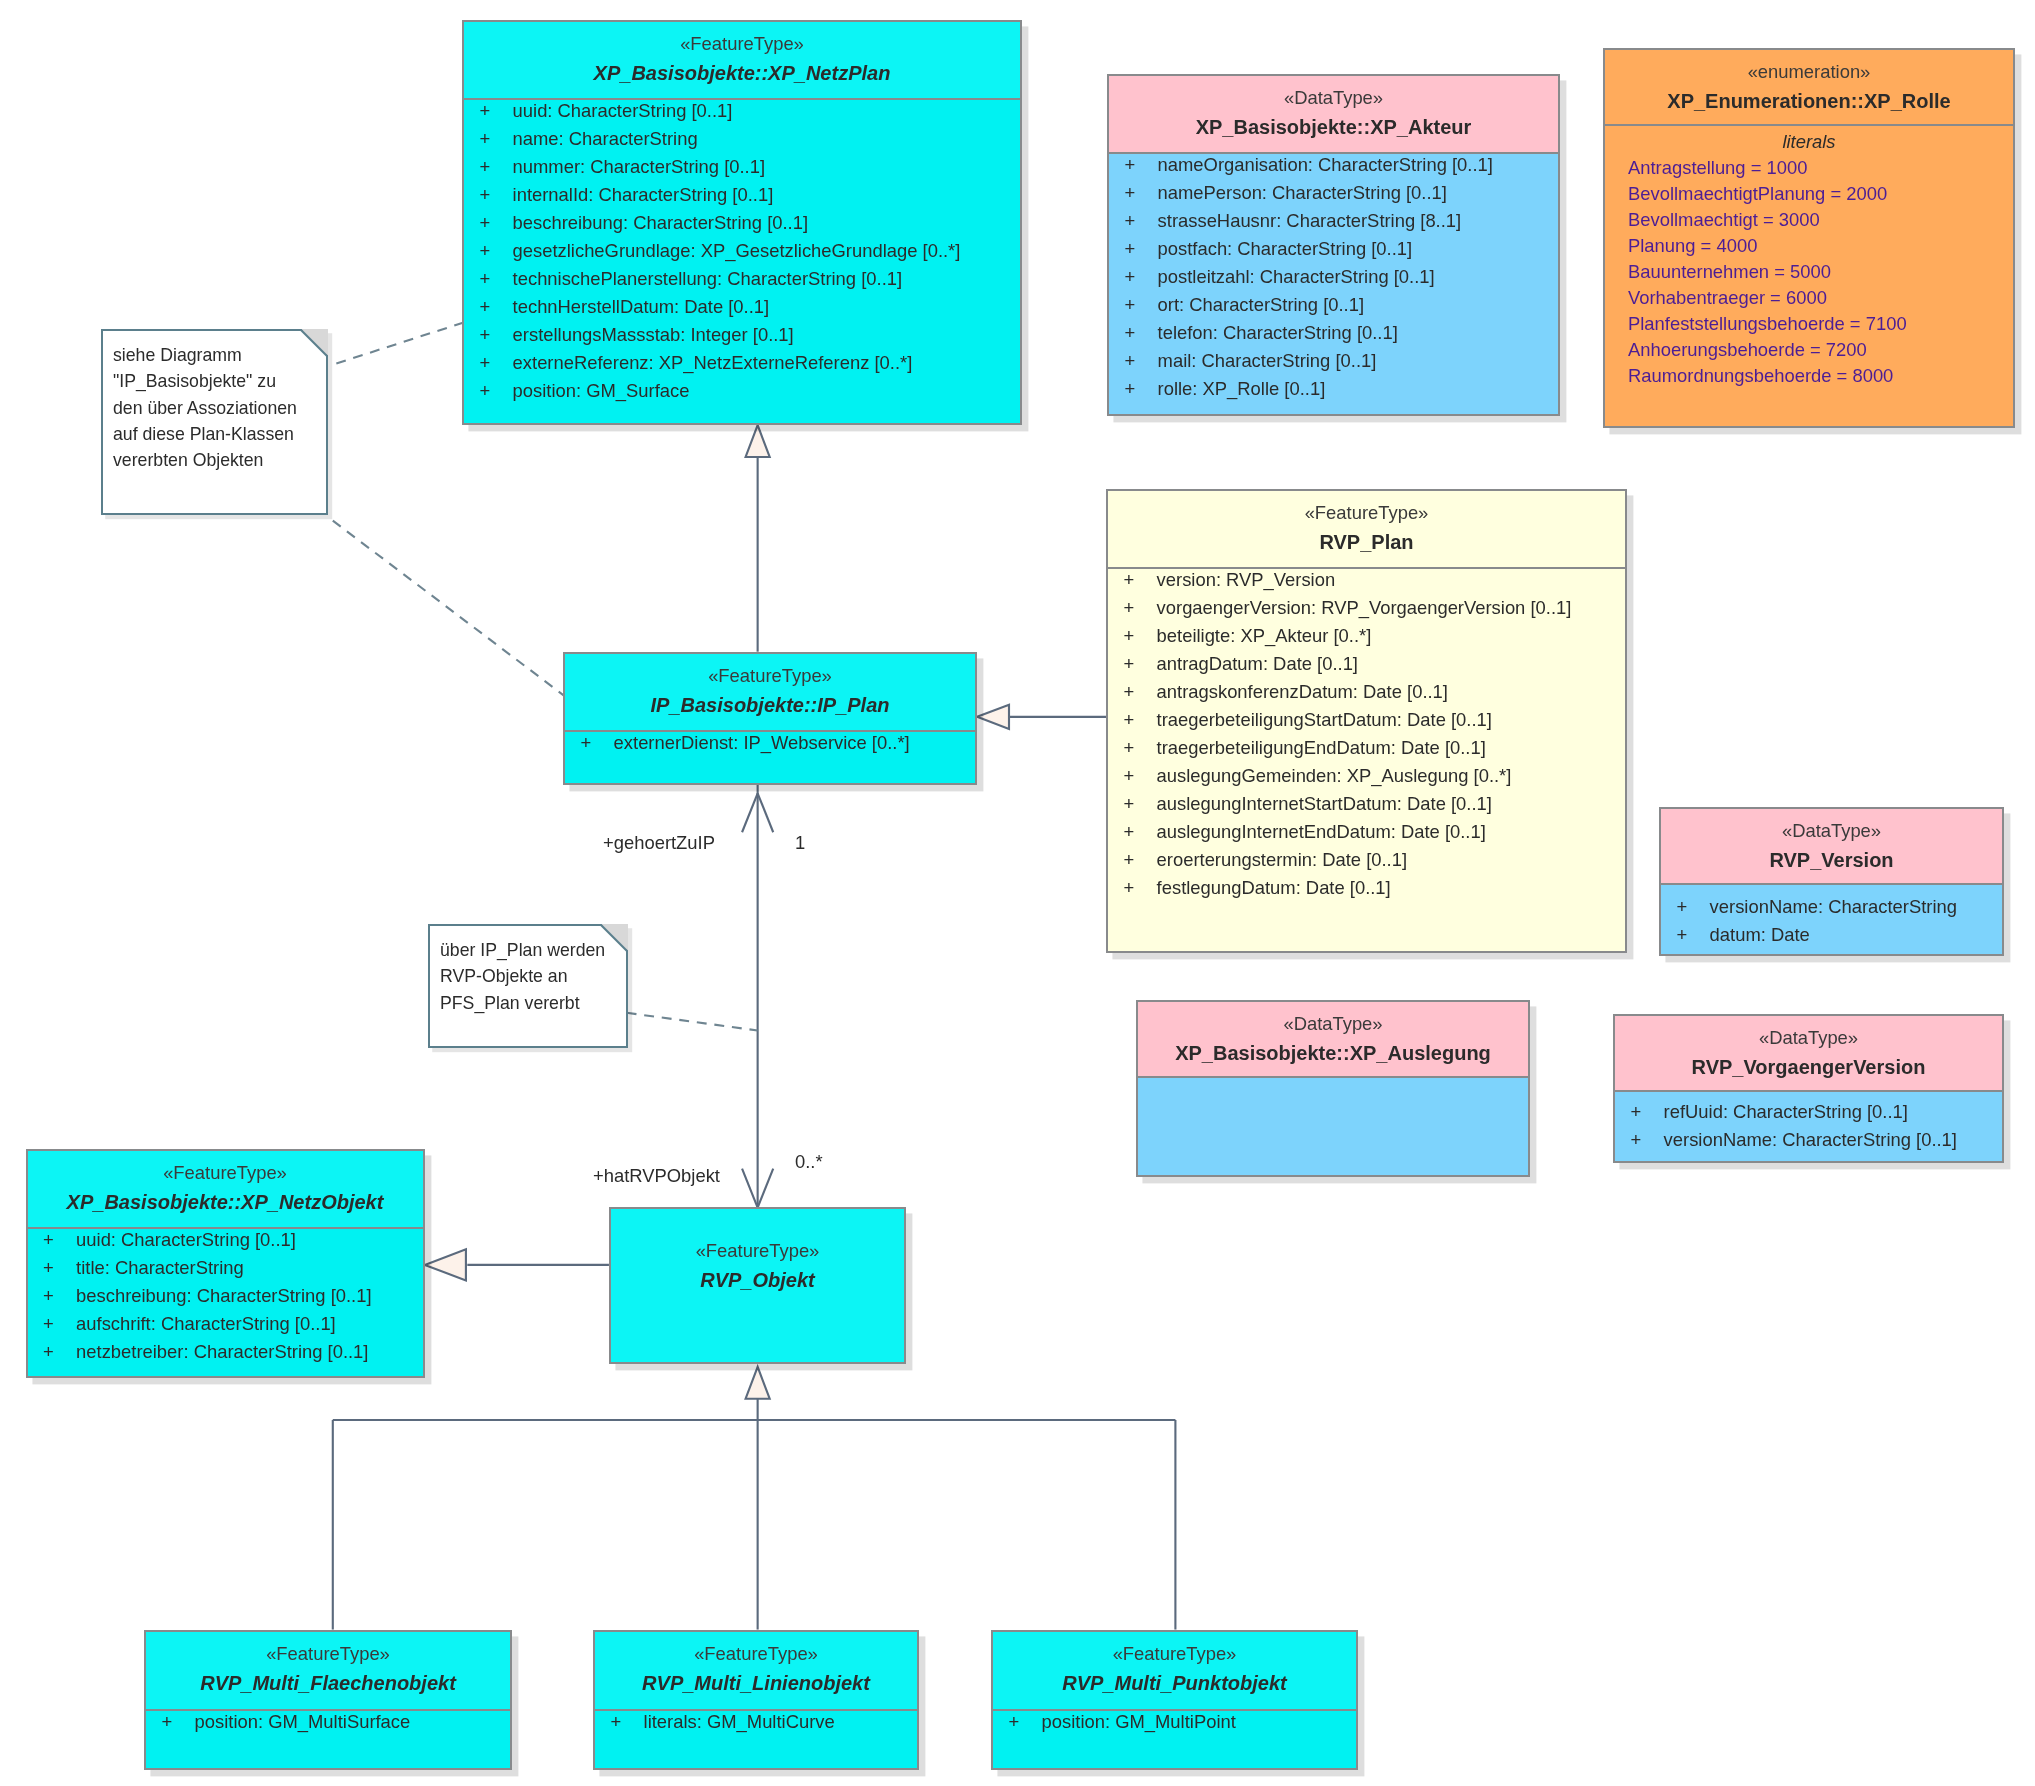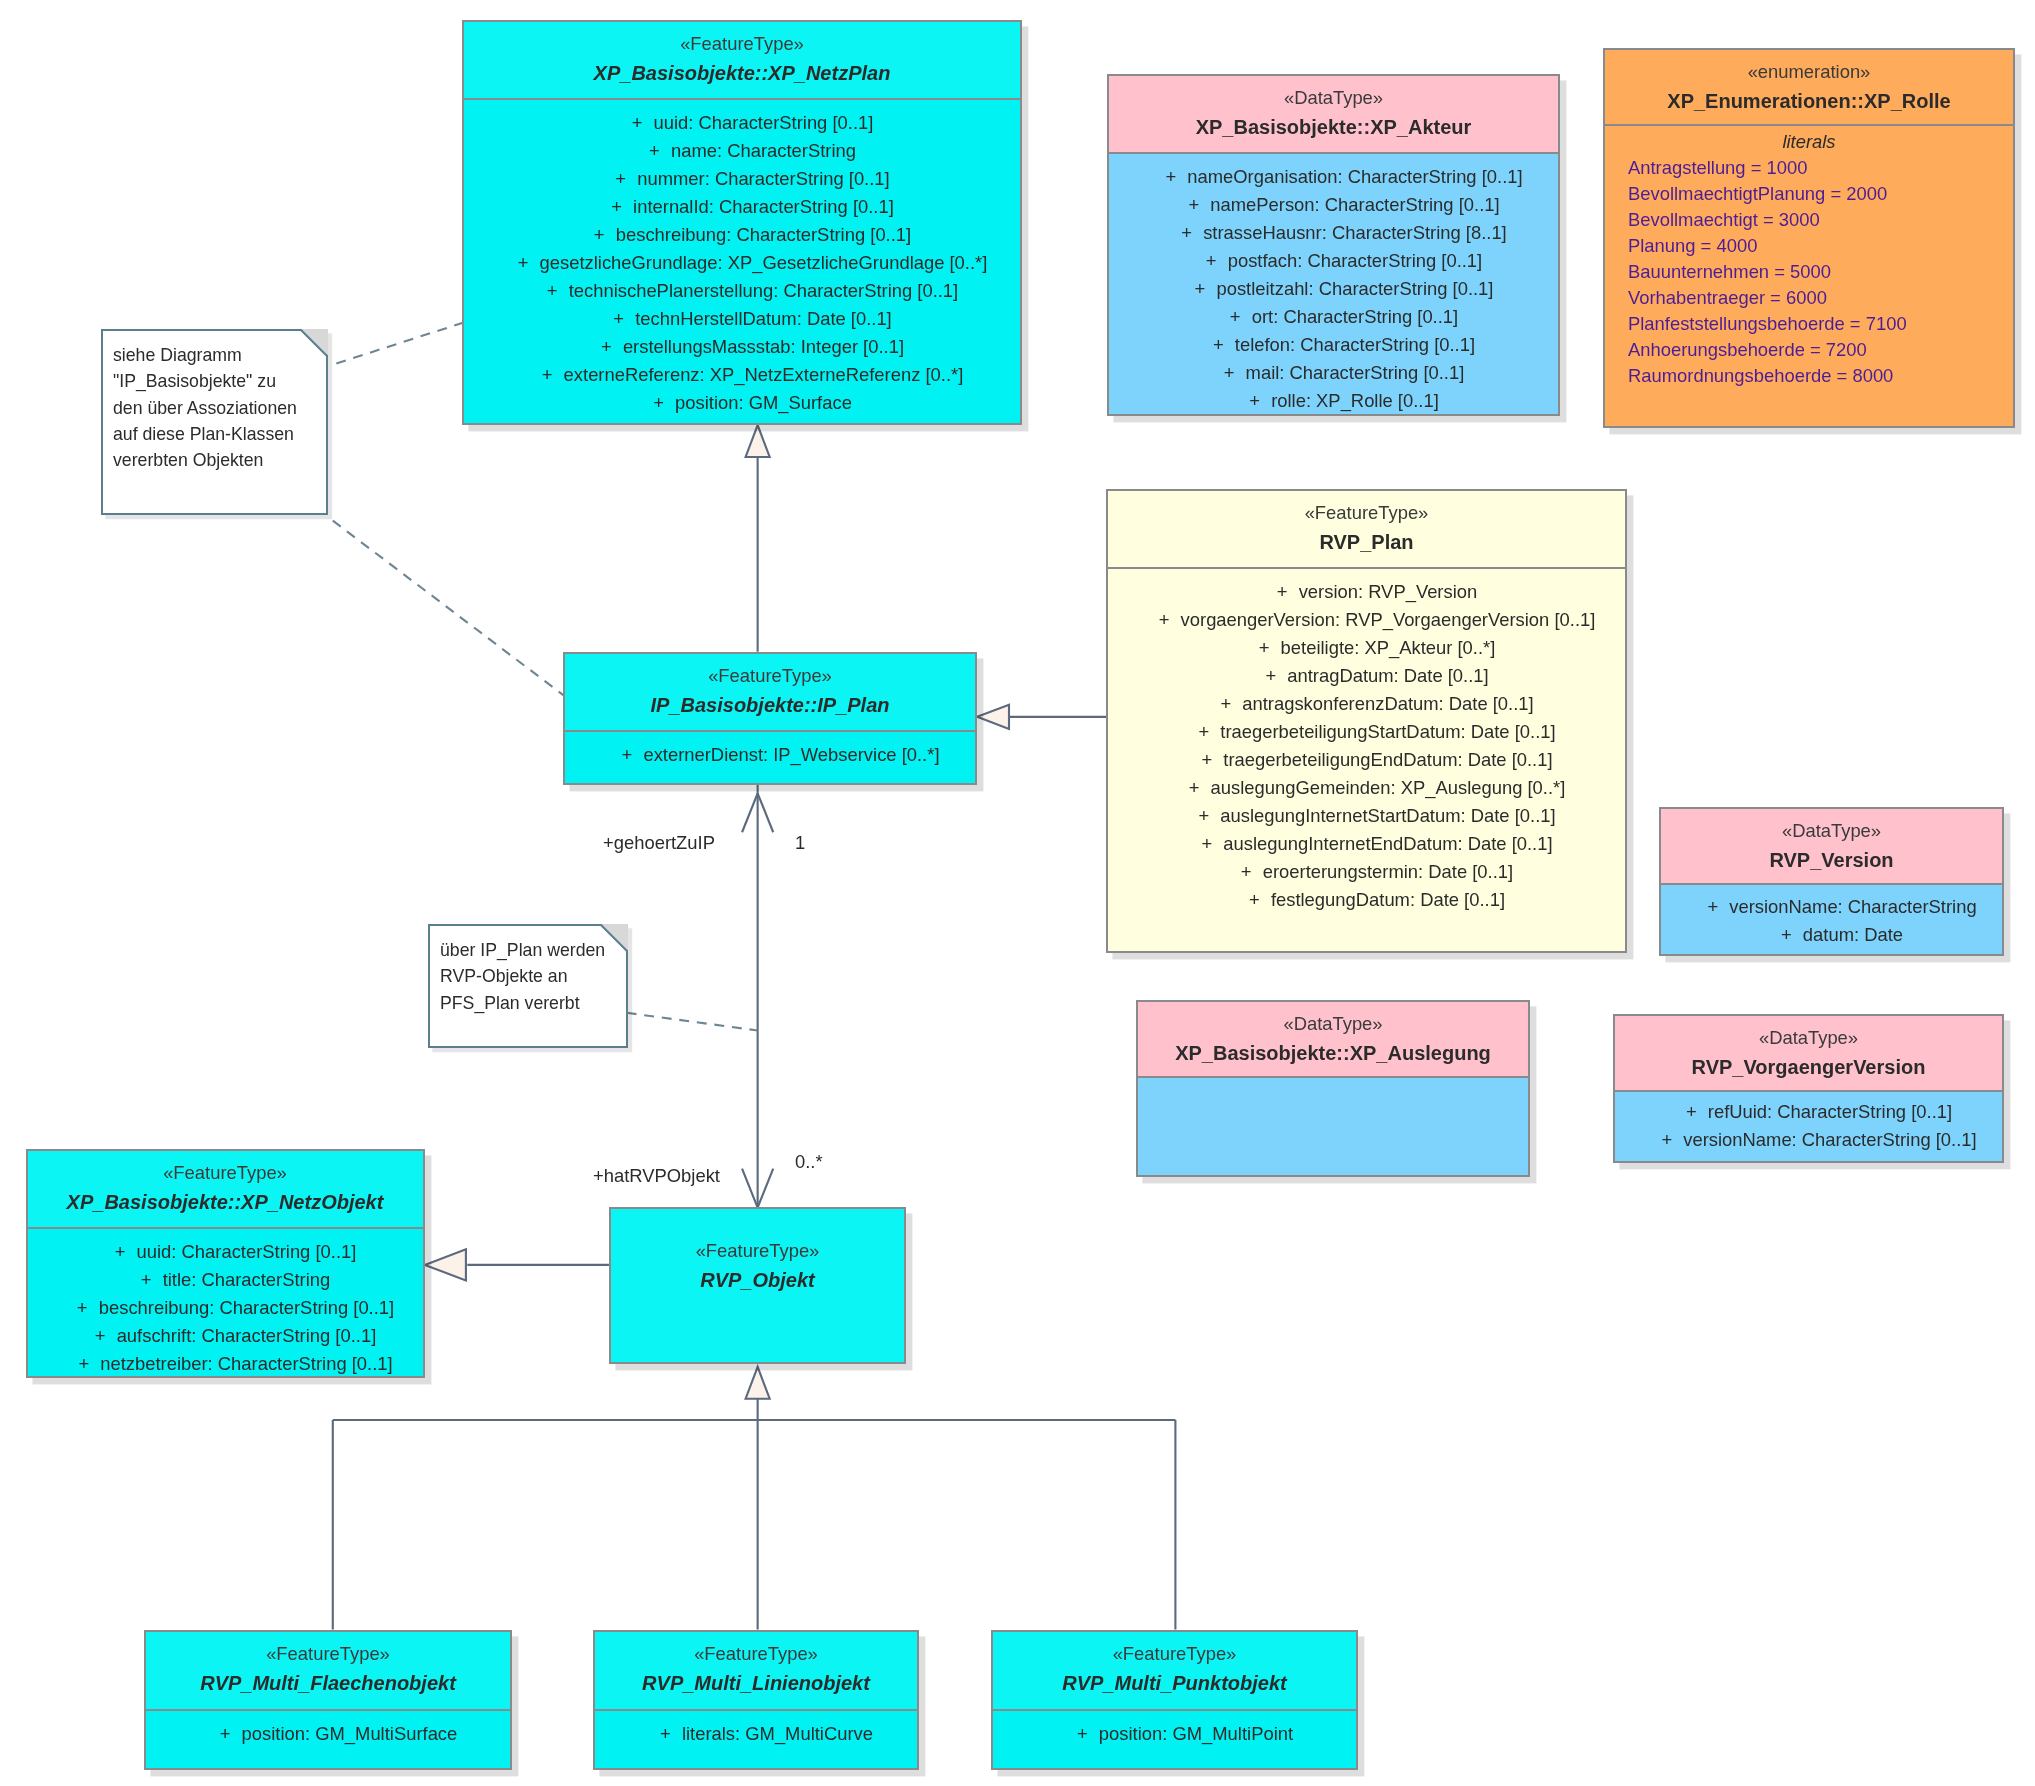--- a/index.html
+++ b/index.html
@@ -50,22 +50,21 @@
     font-size: 20px;
     font-weight: bold;
     color: #2b2b2b;
     line-height: 1.4;
     margin-top: 2.1px;
     text-align: center;
   }
   .uml-box.abstract .hdr .cname { font-style: italic; }
   .uml-box .attrs {
     box-sizing: border-box;
-    padding: 14px 0 7px 0;
-    text-align: center;
+    padding: 2px 0 7px 0;
   }
   .uml-box .attr {
     display: block;
     font-size: 18.4px;
     color: #2b2b2b;
     line-height: 1.0;
     padding: 0 5.7px 0 15.6px;
     white-space: nowrap;
     height: 28px;
   }

